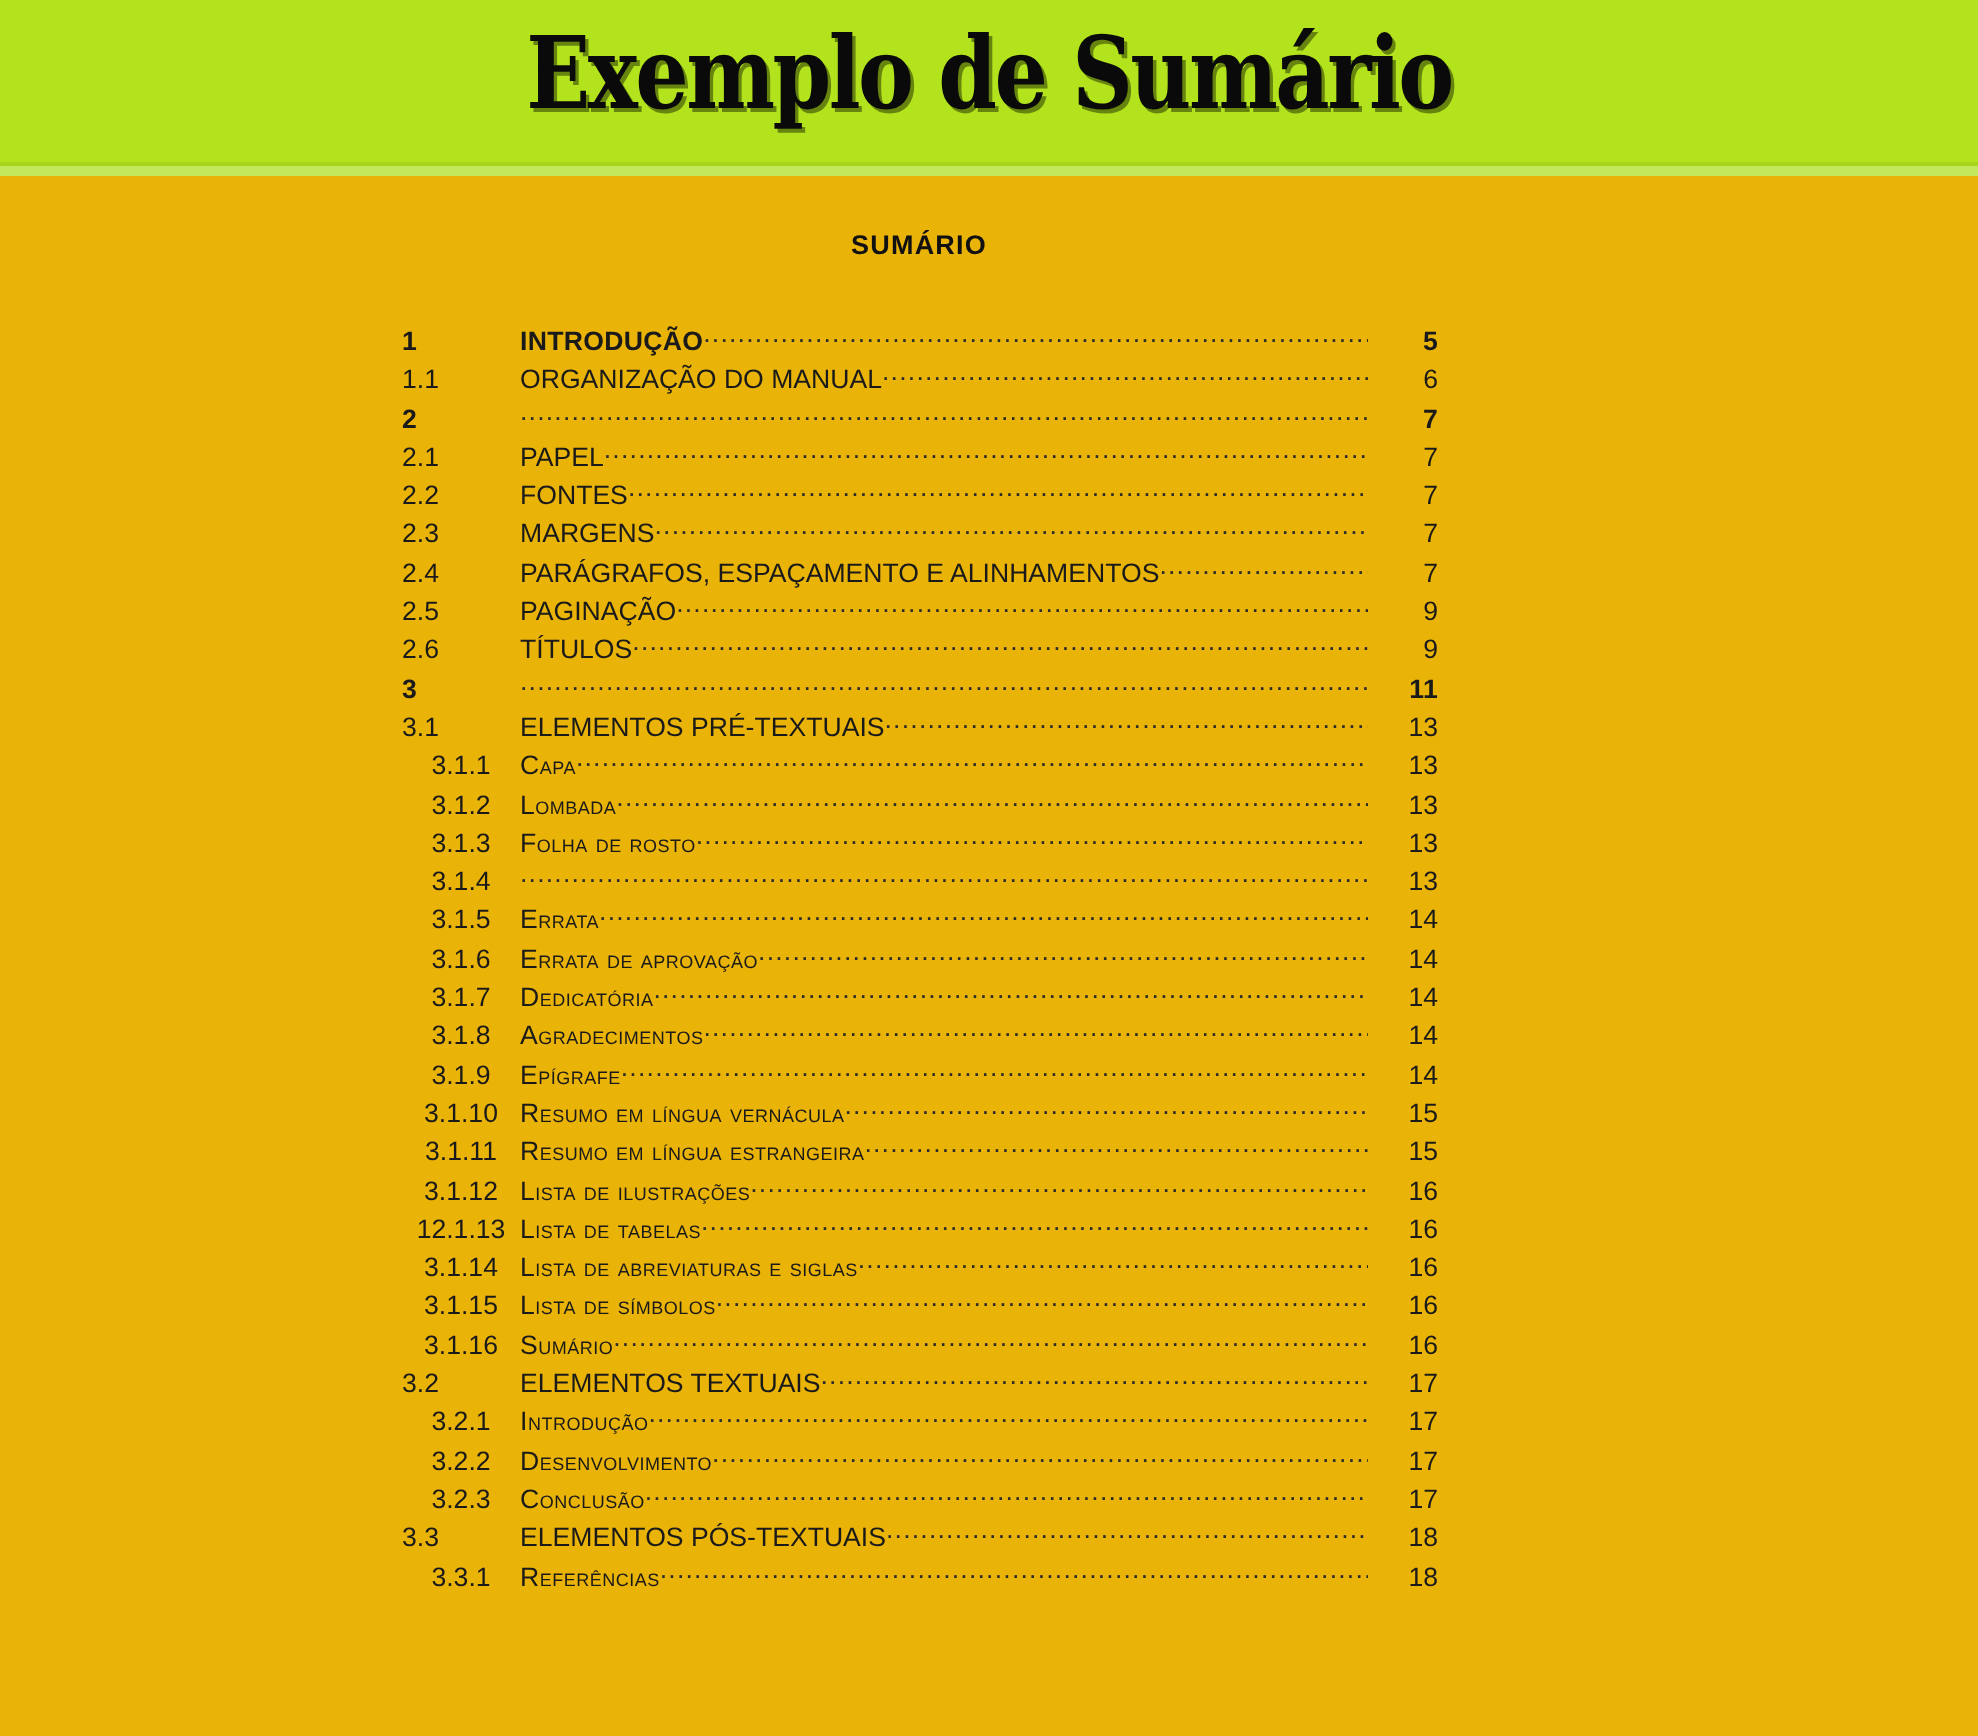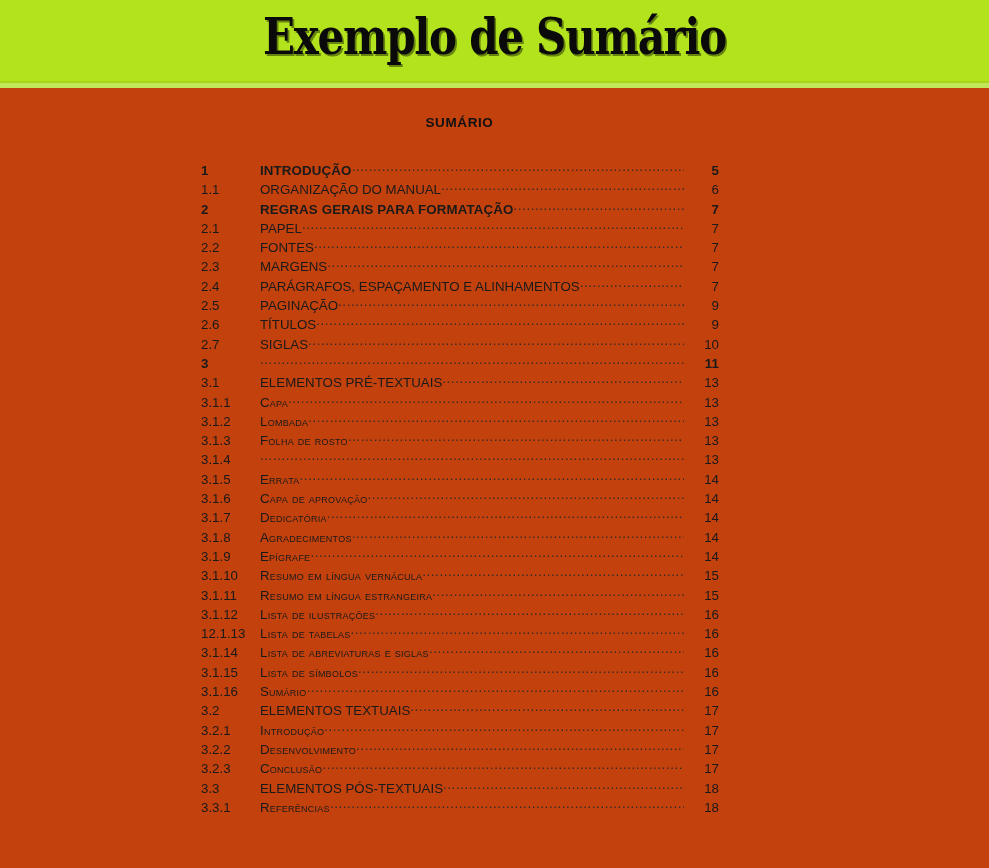--- a/index.html
+++ b/index.html
@@ -59,21 +59,21 @@
     white-space: nowrap;
   }
 
   
   .sheet {
     position: absolute;
     left: 0;
     top: 88px;
     width: 989px;
     height: 780px;
-    background: #c2410c;
+    background: #eab308;
     text-decoration: underline;
   }
 
   .toc-heading {
     position: absolute;
     left: 0;
     top: 27px;
     width: 919px;
     text-align: center;
     font-size: 13.5px;
@@ -150,20 +150,21 @@
   }
 
   .lvl3 .toc-title {
     font-variant: small-caps;
     font-weight: normal;
     letter-spacing: 0.25px;
     text-align: center;
   }
   .lvl3 .toc-num {
     font-weight: normal;
+    text-align: center;
   }
 </style>
 </head>
 <body>
 
 <div class="header-band"></div>
 <div class="header-band-edge"></div>
 <div class="header-band-fade"></div>
 <div class="header-title">Exemplo de Sumário</div>
 
@@ -179,21 +180,20 @@
         <span class="toc-page">5</span>
       </div>
       <div class="toc-row lvl2">
         <span class="toc-num">1.1</span>
         <span class="toc-title">ORGANIZAÇÃO DO MANUAL</span>
         <span class="toc-dots"></span>
         <span class="toc-page">6</span>
       </div>
       <div class="toc-row lvl1">
         <span class="toc-num">2</span>
-        <span class="toc-title">REGRAS GERAIS PARA FORMATAÇÃO</span>
         <span class="toc-dots"></span>
         <span class="toc-page">7</span>
       </div>
       <div class="toc-row lvl2">
         <span class="toc-num">2.1</span>
         <span class="toc-title">PAPEL</span>
         <span class="toc-dots"></span>
         <span class="toc-page">7</span>
       </div>
       <div class="toc-row lvl2">
@@ -219,26 +219,20 @@
         <span class="toc-title">PAGINAÇÃO</span>
         <span class="toc-dots"></span>
         <span class="toc-page">9</span>
       </div>
       <div class="toc-row lvl2">
         <span class="toc-num">2.6</span>
         <span class="toc-title">TÍTULOS</span>
         <span class="toc-dots"></span>
         <span class="toc-page">9</span>
       </div>
-      <div class="toc-row lvl2">
-        <span class="toc-num">2.7</span>
-        <span class="toc-title">SIGLAS</span>
-        <span class="toc-dots"></span>
-        <span class="toc-page">10</span>
-      </div>
       <div class="toc-row lvl1">
         <span class="toc-num">3</span>
         <span class="toc-dots"></span>
         <span class="toc-page">11</span>
       </div>
       <div class="toc-row lvl2">
         <span class="toc-num">3.1</span>
         <span class="toc-title">ELEMENTOS PRÉ-TEXTUAIS</span>
         <span class="toc-dots"></span>
         <span class="toc-page">13</span>
@@ -267,21 +261,21 @@
         <span class="toc-page">13</span>
       </div>
       <div class="toc-row lvl3">
         <span class="toc-num">3.1.5</span>
         <span class="toc-title">Errata</span>
         <span class="toc-dots"></span>
         <span class="toc-page">14</span>
       </div>
       <div class="toc-row lvl3">
         <span class="toc-num">3.1.6</span>
-        <span class="toc-title">Capa de aprovação</span>
+        <span class="toc-title">Errata de aprovação</span>
         <span class="toc-dots"></span>
         <span class="toc-page">14</span>
       </div>
       <div class="toc-row lvl3">
         <span class="toc-num">3.1.7</span>
         <span class="toc-title">Dedicatória</span>
         <span class="toc-dots"></span>
         <span class="toc-page">14</span>
       </div>
       <div class="toc-row lvl3">

